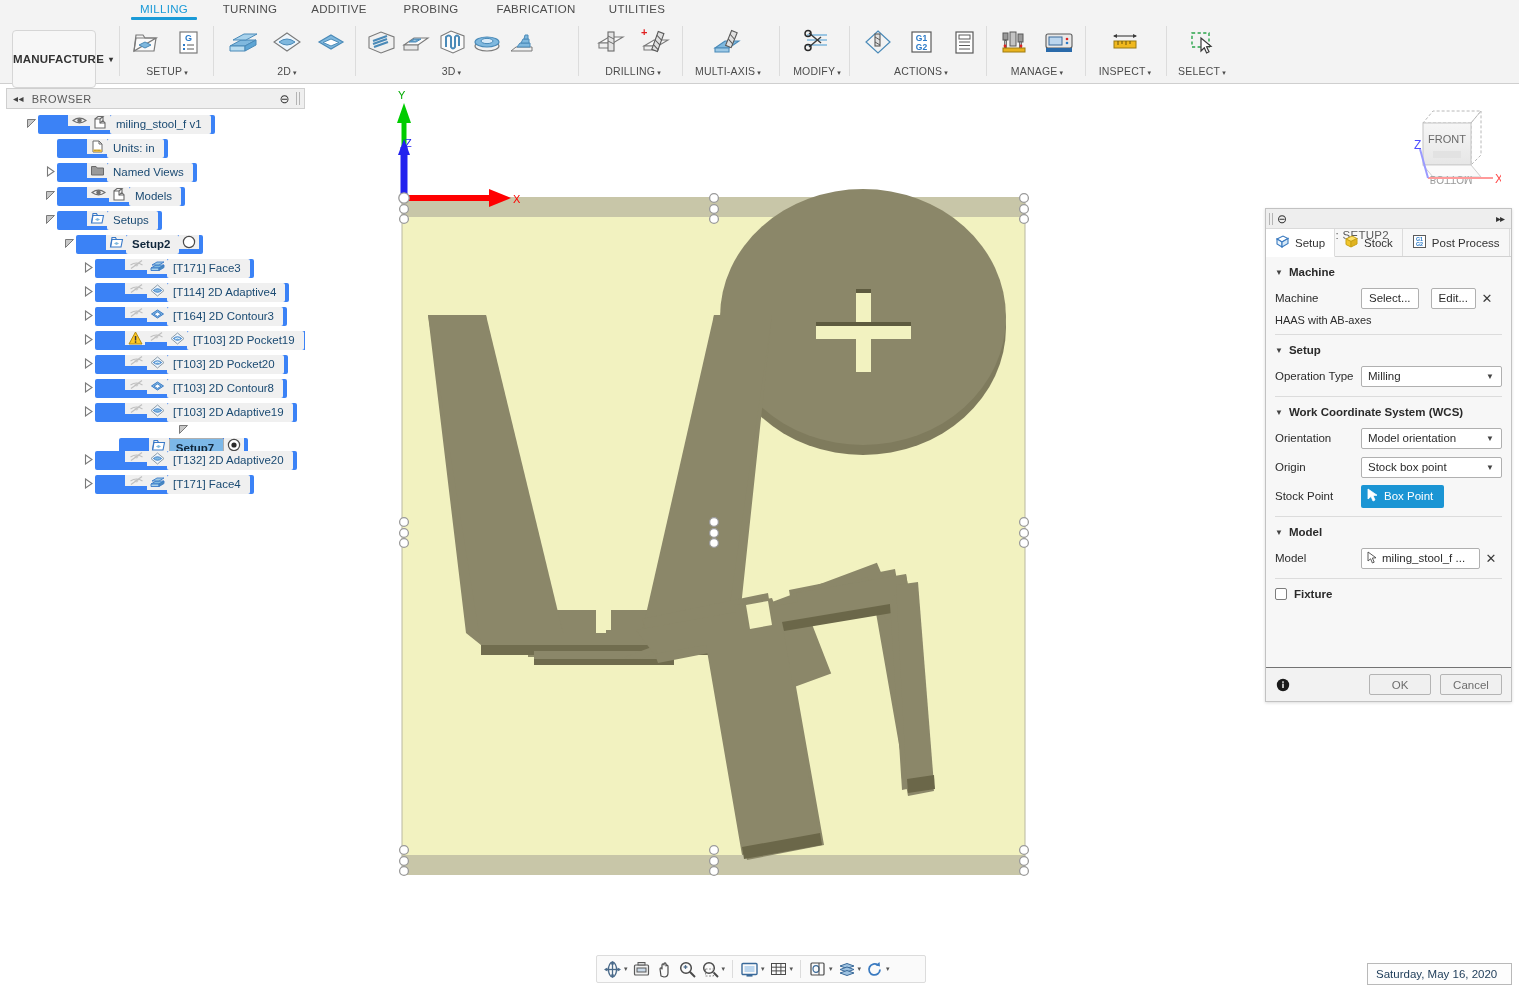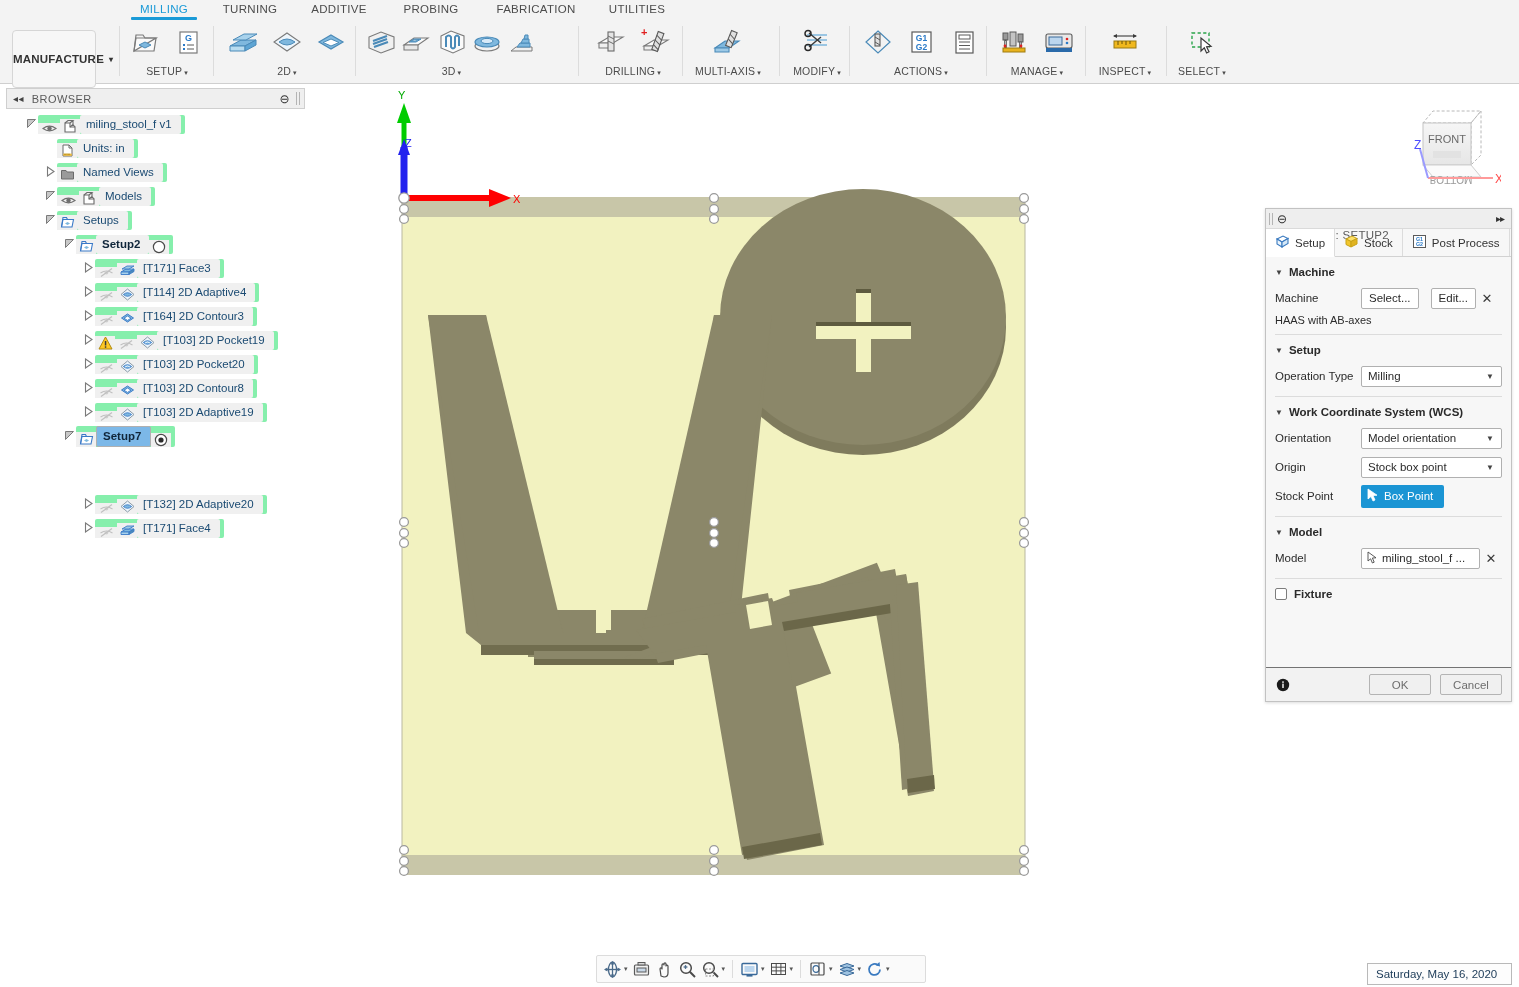--- a/index.html
+++ b/index.html
@@ -74,21 +74,21 @@
   .trow .lbl {
     background: #f0f0f0; padding: 2px 9px 3px 6px; border-radius: 2px;
     color: #1a4a72; font-size: 11.5px; line-height: 14px;
   }
   .trow .lbl.sel { background: #7cb8e8; color: #10263a; font-weight: bold; }
   .trow .lbl.bold { font-weight: bold; color: #10263a; }
   .arrow { width: 14px; text-align: center; color: #555; font-size: 10px; flex: 0 0 14px; }
   .ic { width: 20px; display: flex; align-items: center; justify-content: center; flex: 0 0 20px; }
   .ic.chip { background: #f0f0f0; }
   .eyewrap { width: 22px; display: flex; align-items: center; justify-content: center; flex:0 0 22px; background:#f0f0f0;}
-  .grpchip { display: flex; align-items: flex-end; background: #86efac; border-radius: 2px; padding-right: 4px;}
+  .grpchip { display: flex; align-items: flex-start; background: #3b82f6; border-radius: 2px; padding-right: 4px; padding-left: 30px;}
 
   
   #comments {
     position: absolute; left: 6px; top: 992px; width: 299px; height: 21px;
     background: #efefef; border: 1px solid #cfcfcf;
     display: flex; align-items: center; font-size: 11px; color: #5a5a5a; letter-spacing:.4px;
   }
   #comments .title { flex: 1; margin-left: 26px; }
   #comments .dot { margin-right: 6px; font-size: 12px; color: #333; }
   #comments .grip { width: 4px; height: 13px; border-left: 1px solid #b4b4b4; border-right: 1px solid #b4b4b4; margin-right: 4px;}
@@ -705,42 +705,42 @@
           </span>
           <span class="ic chip">
             <svg width="15" height="15" viewBox="0 0 15 15">
               <polygon points="7.5,2 14,7.5 7.5,13 1,7.5" fill="#eef6fc" stroke="#8a9aa8" stroke-width="1"></polygon>
               <path d="M3.4,7.5 Q7.5,4 11.6,7.5 Q7.5,11 3.4,7.5 Z" fill="#7fb8de" stroke="#3a7ac8" stroke-width=".9"></path>
             </svg>
           </span>
           <span class="lbl">[T103] 2D Adaptive19</span>
         </span>
       </div>
-      <div class="trow" style="padding-left: 56px;">
+      <div class="trow" style="padding-left: 56px; flex-direction: column;">
         <span class="arrow"><svg width="11" height="11" viewBox="0 0 11 11">
             <polygon points="1.5,9.5 9.5,1.5 1.5,1.5" fill="#c8c8c8" stroke="#7a7a7a" stroke-width="1"></polygon>
           </svg></span>
         <span class="grpchip">
           <span class="ic chip">
             <svg width="15" height="15" viewBox="0 0 15 15">
               <path d="M1.5,12 L3,4.5 L13.5,4.5 L12,12 Z" fill="#ffffff" stroke="#3a7ac8" stroke-width="1.1"></path>
               <path d="M1.5,12 L3,2.5 L6.5,2.5 L7.5,4.5 L13.5,4.5" fill="none" stroke="#3a7ac8" stroke-width="1.1"></path>
               <path d="M5,8.5 L7.5,7 L10,8.5 L7.5,10 Z" fill="#7fb8de"></path>
             </svg>
           </span>
           <span class="lbl sel">Setup7</span>
           <span class="ic chip">
             <svg width="14" height="14" viewBox="0 0 14 14">
               <circle cx="7" cy="7" r="5.6" fill="#fff" stroke="#4a4a4a" stroke-width="1.2"></circle>
               <circle cx="7" cy="7" r="2.6" fill="#2a2a2a"></circle>
             </svg>
           </span>
         </span>
       </div>
-      <div class="trow" style="padding-left: 75px; margin-top: 44px;">
+      <div class="trow" style="padding-left: 75px;">
         <span class="arrow"><svg width="11" height="11" viewBox="0 0 11 11">
             <polygon points="2.5,1 9,5.5 2.5,10" fill="none" stroke="#7a7a7a" stroke-width="1.1"></polygon>
           </svg></span>
         <span class="grpchip">
           <span class="eyewrap">
             <svg width="15" height="11" viewBox="0 0 15 11">
               <path d="M1.5,6 Q7.5,2 13.5,6" fill="none" stroke="#c0c0c0" stroke-width="1.1"></path>
               <circle cx="7.5" cy="5.6" r="1.9" fill="#d0d0d0"></circle>
               <line x1="2" y1="9.4" x2="13" y2="1.6" stroke="#c0c0c0" stroke-width="1.2"></line>
             </svg>

